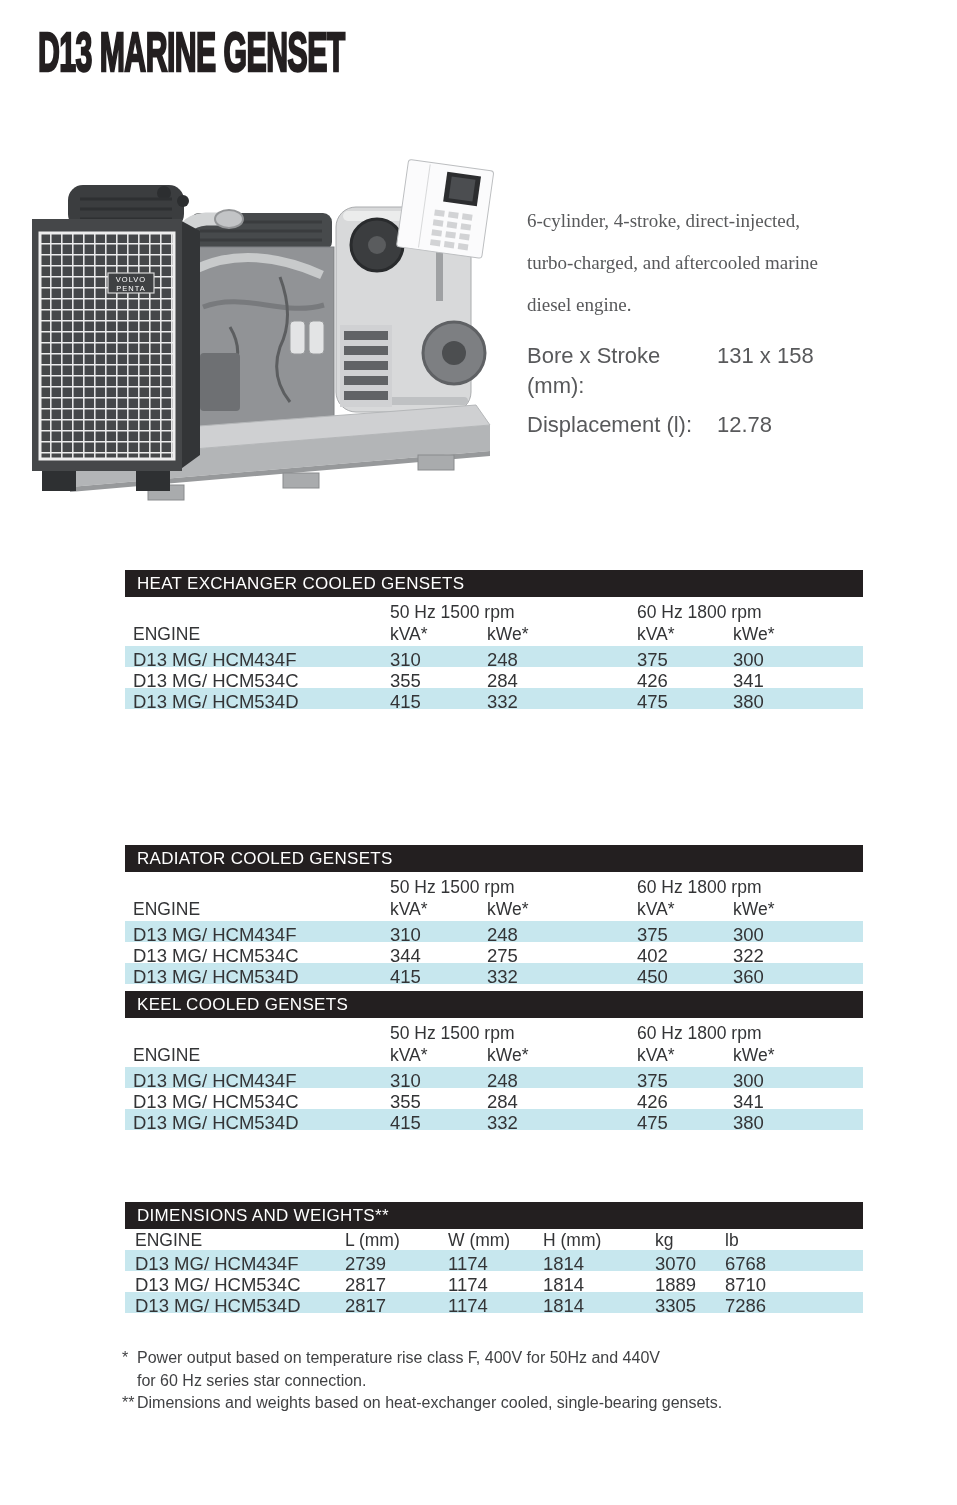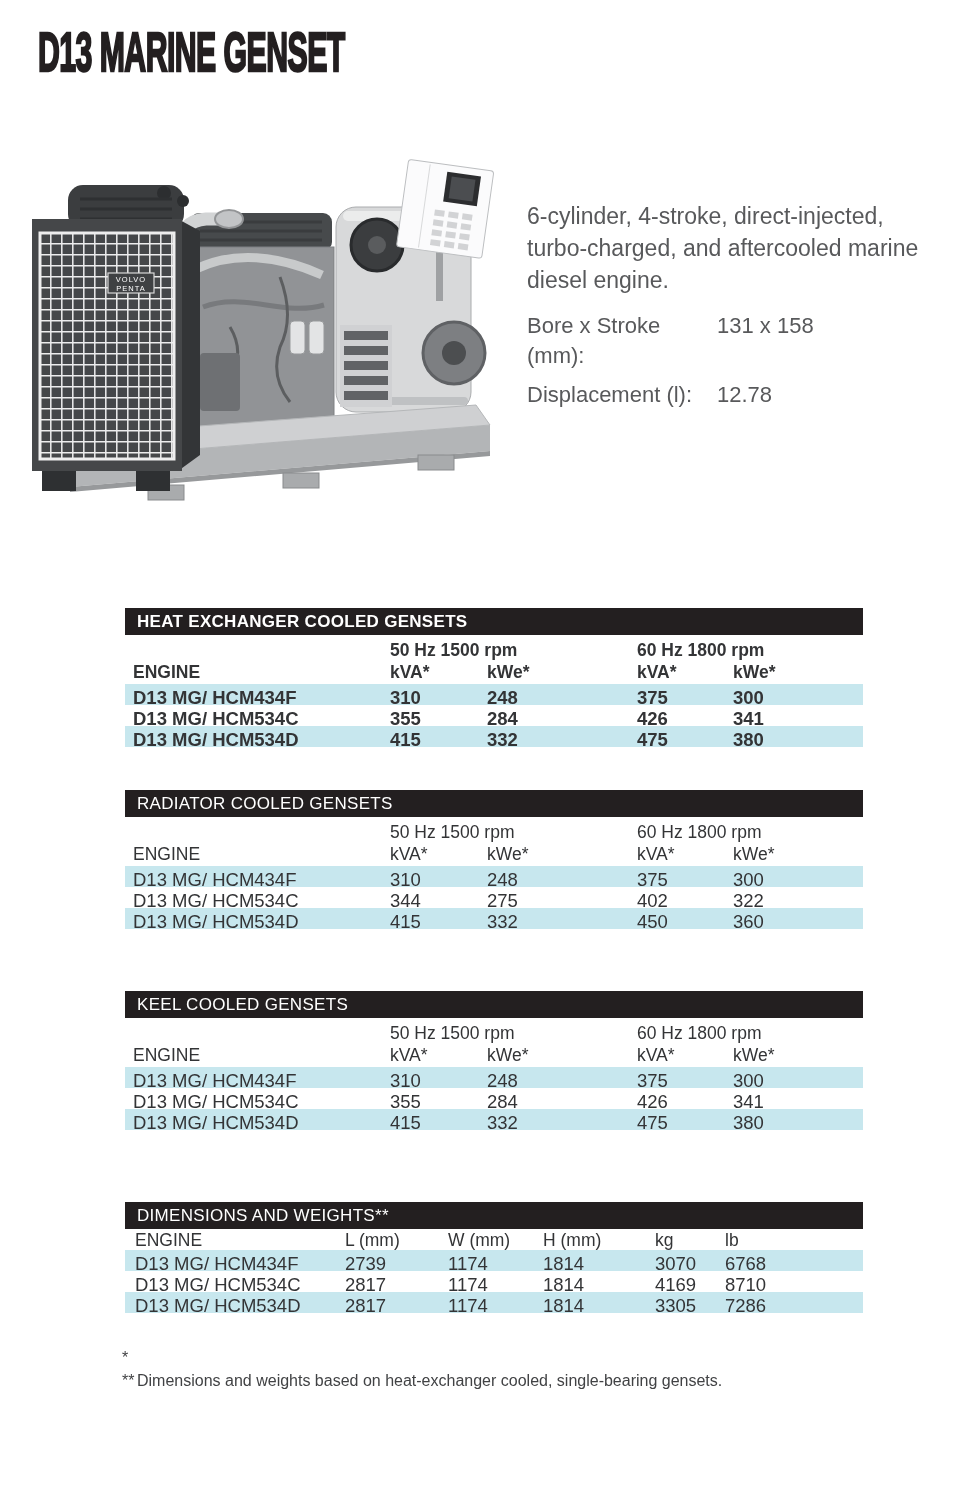--- a/index.html
+++ b/index.html
@@ -14,21 +14,21 @@
     font-size:56px;line-height:92px;font-weight:700;color:var(--ink,#231f20);
   }
   #title .squeeze{
     display:inline-block;transform:scaleX(.54);transform-origin:0 50%;
     white-space:nowrap;letter-spacing:-1px;-webkit-text-stroke:2.5px currentColor;
   }
   
   #hero-img{position:absolute;left:28px;top:155px;width:475px;height:370px;}
   
   #intro{position:absolute;left:527px;top:200px;width:414px;color:var(--gray,#58595b);}
-  #intro p{margin:0 0 15px 0;font-size:23px;line-height:32px;white-space:pre-line;}
+  #intro p{margin:0 0 15px 0;font-size:19px;line-height:42px;white-space:pre-line;font-family:Liberation Serif, serif;}
   .spec{display:flex;font-size:22px;line-height:30px;margin-bottom:9px;}
   .spec .lab{width:190px;flex:none;}
   
   #tables section{position:absolute;left:125px;width:738px;}
   .bar{height:27px;background:var(--bar,#231f20);color:#fff;
        font-size:17px;line-height:27px;padding-left:12px;box-sizing:border-box;letter-spacing:.3px;}
   .grid5{display:grid;grid-template-columns:265px 97px 150px 96px 130px;}
   .grid6{display:grid;grid-template-columns:220px 103px 95px 112px 70px 138px;}
   .freq-row{height:25px;line-height:30px;font-size:17.5px;color:var(--ttext,#38393b);}
   .span50{grid-column:2/4;}
@@ -154,21 +154,21 @@
     <span class="lab">Bore x Stroke (mm):</span>
     <span class="val">131 x 158</span>
   </div>
   <div class="spec">
     <span class="lab">Displacement (l):</span>
     <span class="val">12.78</span>
   </div>
 </div>
 
 <div id="tables">
-    <section class="ptable" style="top: 608px; font-weight: bold;">
+    <section class="ptable" style="top: 570px;">
       <div class="bar"><span>HEAT EXCHANGER COOLED GENSETS</span></div>
       <div class="grid5 freq-row">
         <span class="cell-engine"></span>
         <span class="span50">50 Hz 1500 rpm</span>
         <span class="span60">60 Hz 1800 rpm</span>
       </div>
       <div class="grid5 head-row">
         <span class="cell-engine">ENGINE</span>
         <span>kVA*</span>
         <span>kWe*</span>
@@ -190,21 +190,21 @@
         <span>341</span>
       </div>
       <div class="grid5 drow hl">
         <span class="cell-engine">D13 MG/ HCM534D</span>
         <span>415</span>
         <span>332</span>
         <span>475</span>
         <span>380</span>
       </div>
     </section>
-    <section class="ptable" style="top: 790px;">
+    <section class="ptable" style="top: 845px;">
       <div class="bar"><span>RADIATOR COOLED GENSETS</span></div>
       <div class="grid5 freq-row">
         <span class="cell-engine"></span>
         <span class="span50">50 Hz 1500 rpm</span>
         <span class="span60">60 Hz 1800 rpm</span>
       </div>
       <div class="grid5 head-row">
         <span class="cell-engine">ENGINE</span>
         <span>kVA*</span>
         <span>kWe*</span>
@@ -285,35 +285,37 @@
         <span>1174</span>
         <span>1814</span>
         <span>3070</span>
         <span>6768</span>
       </div>
       <div class="grid6 drow">
         <span class="d-engine">D13 MG/ HCM534C</span>
         <span>2817</span>
         <span>1174</span>
         <span>1814</span>
-        <span>4169</span>
+        <span>1889</span>
         <span>8710</span>
       </div>
       <div class="grid6 drow hl">
         <span class="d-engine">D13 MG/ HCM534D</span>
         <span>2817</span>
         <span>1174</span>
         <span>1814</span>
         <span>3305</span>
         <span>7286</span>
       </div>
     </section>
   </div>
 
 <div id="footnotes">
   <div class="fn">
     <span class="fn-marker">*</span>
+    <span class="fn-text">Power output based on temperature rise class F, 400V for 50Hz and 440V
+for 60 Hz series star connection.</span>
   </div>
   <div class="fn">
     <span class="fn-marker">**</span>
     <span class="fn-text">Dimensions and weights based on heat-exchanger cooled, single-bearing gensets.</span>
   </div>
 </div>
 
 </body></html>

